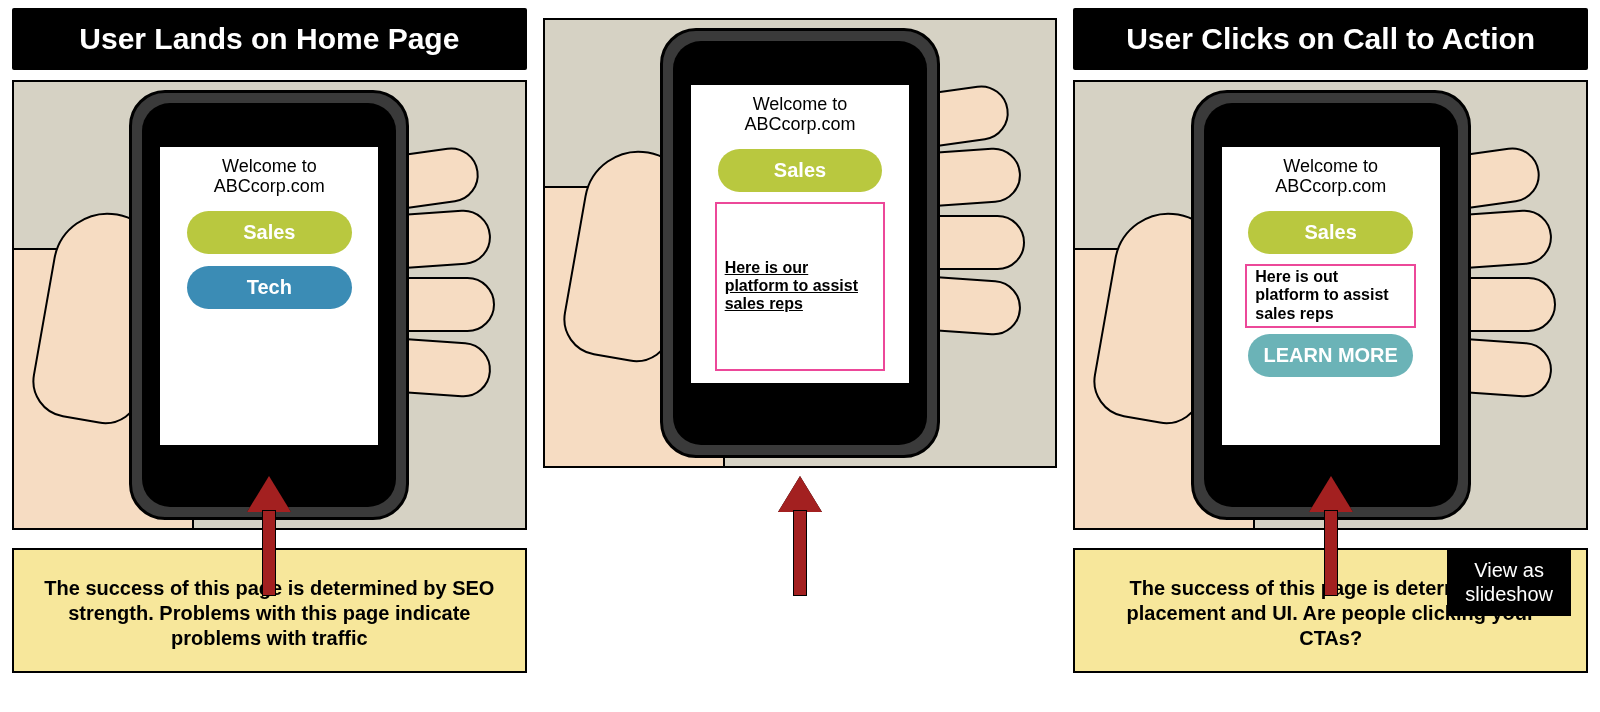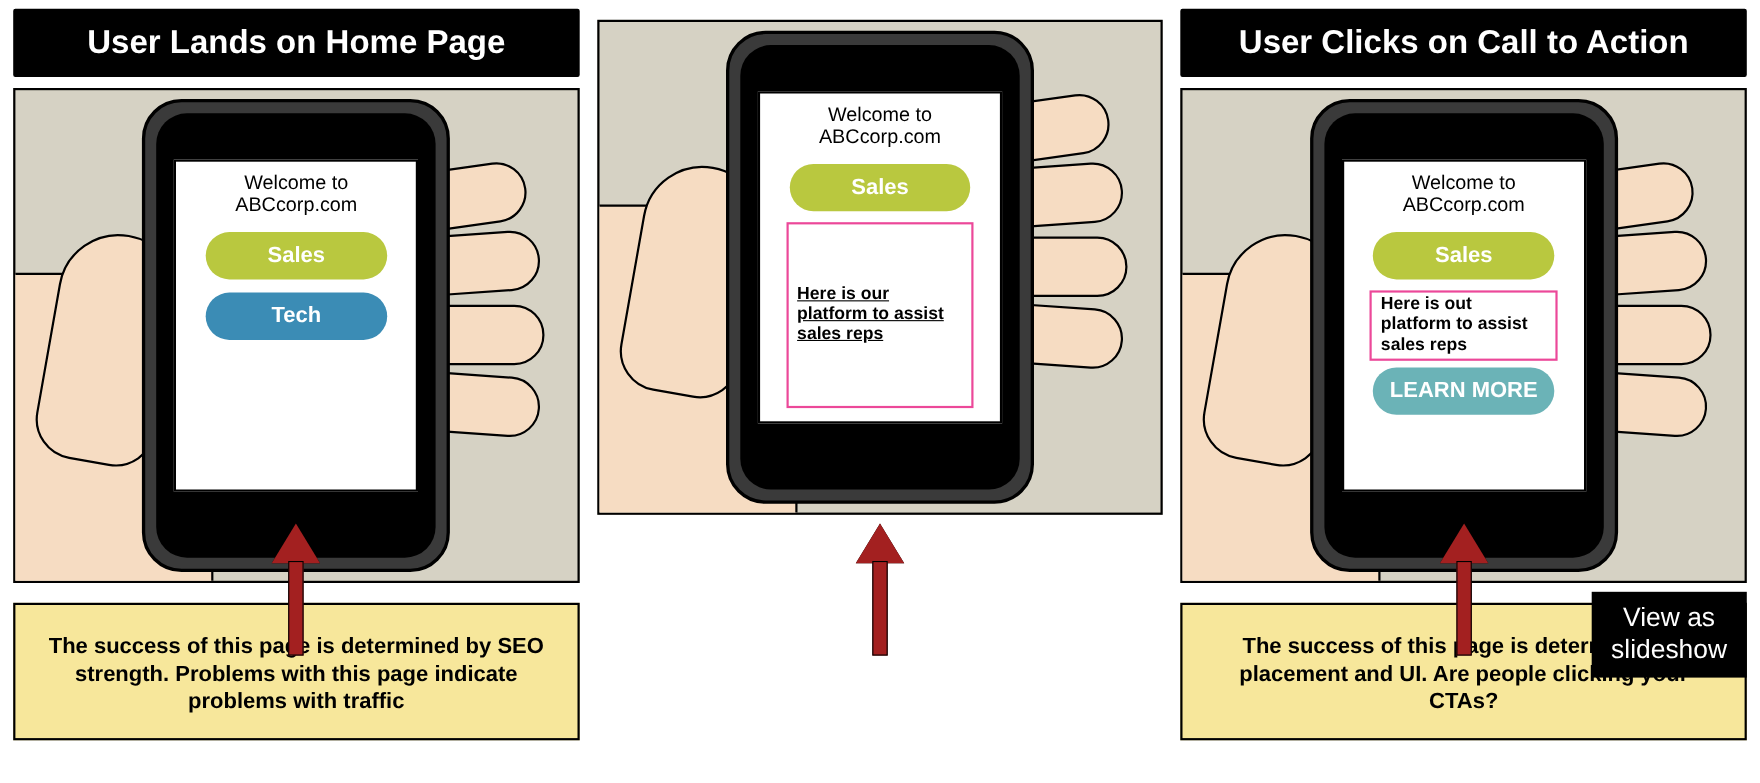--- a/index.html
+++ b/index.html
@@ -205,25 +205,25 @@
     text-align: center;
     color: #000;
     min-height: 110px;
     display: flex;
     align-items: center;
     justify-content: center;
   }
 
   .slideshow-btn {
     position: absolute;
-    right: 0;
+    right: 17px;
     bottom: 88px;
     background: #000;
     color: #fff;
-    font-size: 24px;
+    font-size: 20px;
     line-height: 1.2;
     text-align: center;
     padding: 10px 18px;
     z-index: 10;
     font-family: Arial, sans-serif;
     cursor: pointer;
   }
 </style>
 </head>
 <body>

